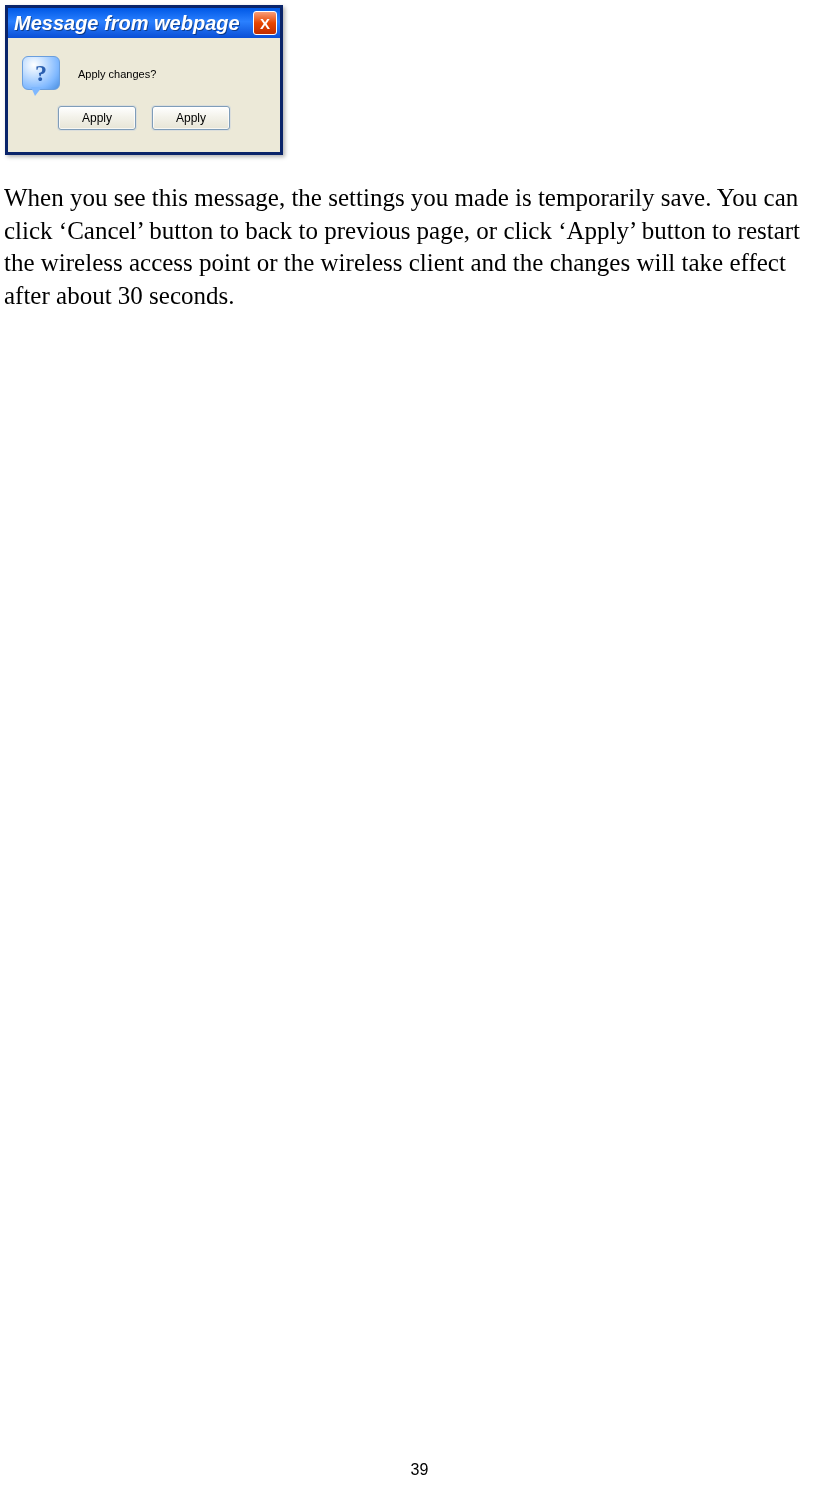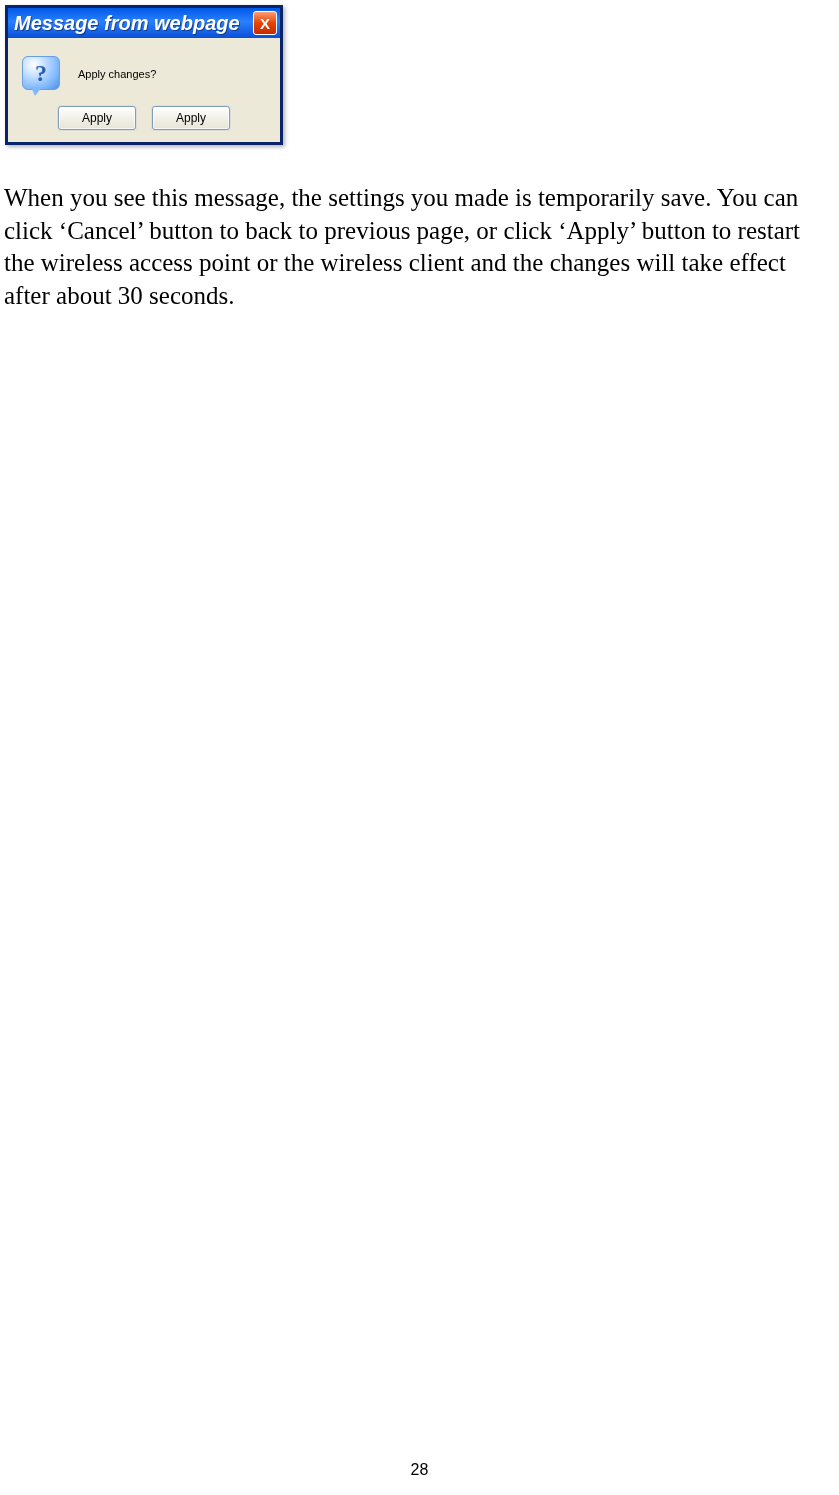--- a/index.html
+++ b/index.html
@@ -94,21 +94,21 @@
     }
     .dialog-message {
       font-size: 11px;
       color: #000;
       font-family: Tahoma, Arial, sans-serif;
     }
     .dialog-buttons {
       display: flex;
       justify-content: center;
       gap: 16px;
-      padding: 6px 0 12px 0;
+      padding: 6px 0 22px 0;
     }
     .xp-button {
       min-width: 78px;
       height: 24px;
       background: linear-gradient(to bottom, #ffffff 0%, #f3f2ea 45%, #e7e5d6 100%);
       border: 1px solid #7f9db9;
       border-radius: 3px;
       font-size: 12px;
       font-family: Tahoma, Arial, sans-serif;
       color: #000;
@@ -154,13 +154,13 @@
     </div>
     <div class="dialog-buttons">
       <button class="xp-button">Apply</button>
       <button class="xp-button">Apply</button>
     </div>
   </div>
 </div>
 
 <div class="body-text">When you see this message, the settings you made is temporarily save. You can click ‘Cancel’ button to back to previous page, or click ‘Apply’ button to restart the wireless access point or the wireless client and the changes will take effect after about 30 seconds.</div>
 
-<div class="page-number">28</div>
+<div class="page-number">39</div>
 
 </body></html>

